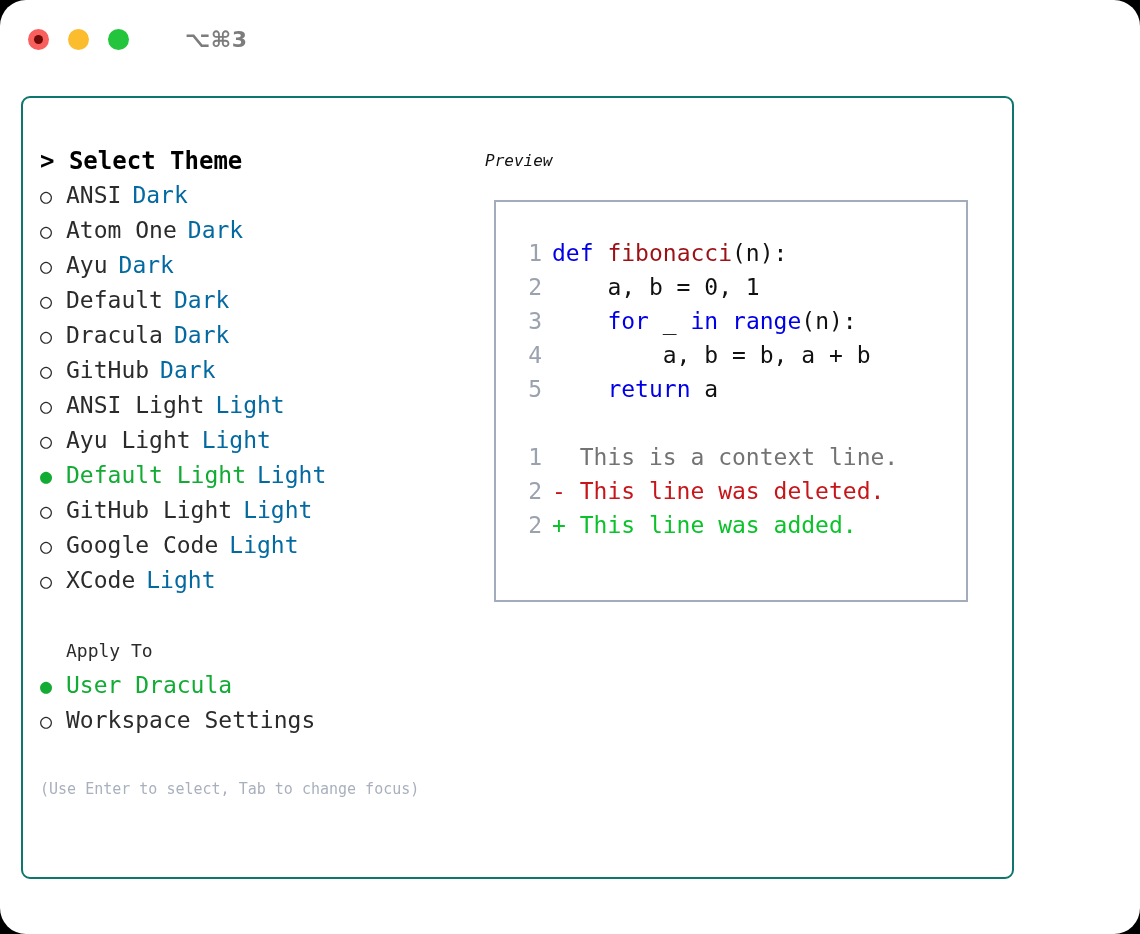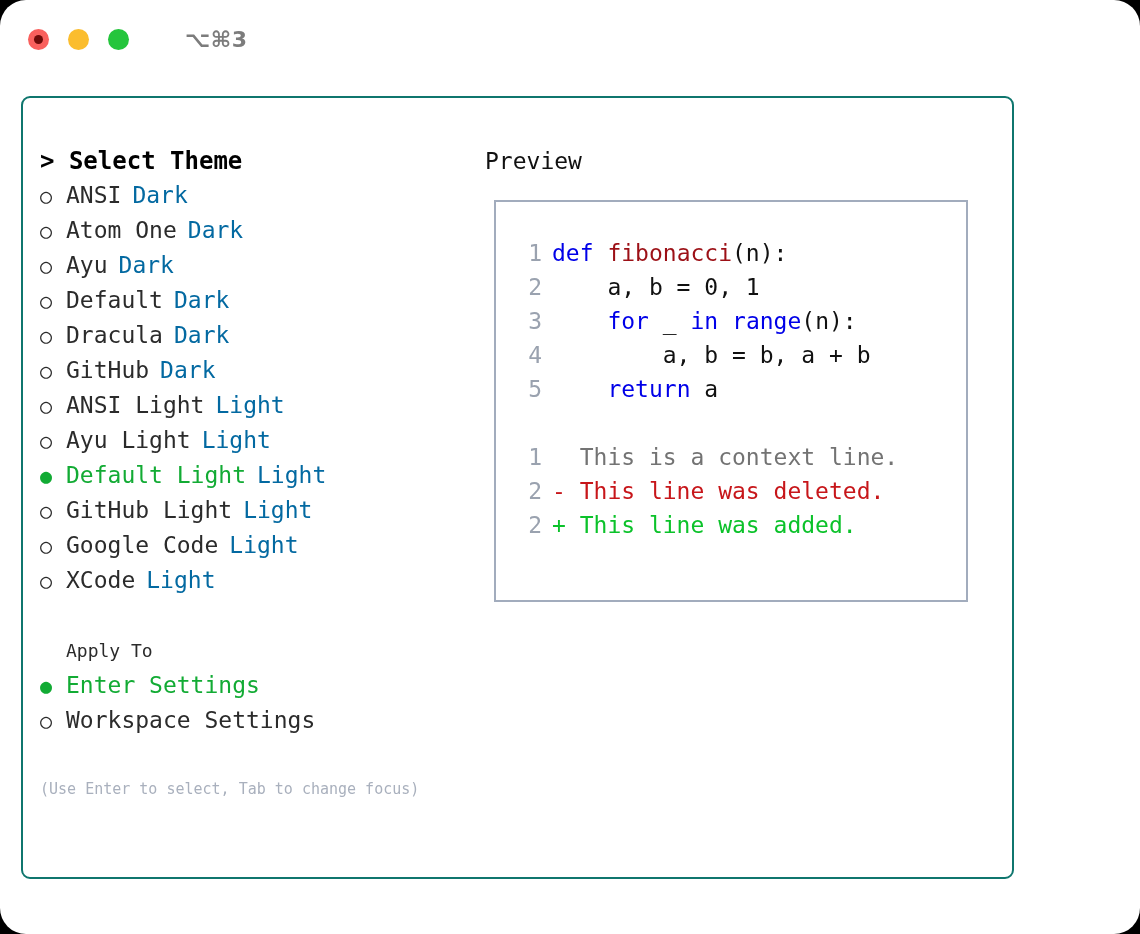--- a/index.html
+++ b/index.html
@@ -158,24 +158,25 @@
   }
 
   
   .right-col {
     position: absolute;
     left: 462px;
     top: 46px;
     width: 510px;
   }
   .preview-title {
-    font-size: 23px;
+    font-size: 16px;
     line-height: 34px;
     color: #111111;
     white-space: pre;
+    font-style: italic;
   }
   .preview-box {
     margin-top: 22px;
     margin-left: 9px;
     width: 474px;
     height: 402px;
     border: 2px solid #a2acbd;
     box-sizing: border-box;
     background: #ffffff;
     position: relative;
@@ -245,21 +246,21 @@
             <div class="opt-row"><span class="opt-marker">○</span><span class="opt-name">GitHub Light</span><span class="opt-cat">Light</span></div>
             <div class="opt-row"><span class="opt-marker">○</span><span class="opt-name">Google Code</span><span class="opt-cat">Light</span></div>
             <div class="opt-row"><span class="opt-marker">○</span><span class="opt-name">XCode</span><span class="opt-cat">Light</span></div>
           </div>
 
         <div class="section-gap"></div>
 
         <div class="subheading">Apply To</div>
 
         <div class="opt-list" id="apply-list">
-            <div class="opt-row selected"><span class="opt-marker">●</span><span class="opt-name">Enter Settings</span></div>
+            <div class="opt-row selected"><span class="opt-marker">●</span><span class="opt-name">User Dracula</span></div>
             <div class="opt-row"><span class="opt-marker">○</span><span class="opt-name">Workspace Settings</span></div>
           </div>
 
         <div class="hint">(Use Enter to select, Tab to change focus)</div>
       </div>
 
       <div class="right-col">
         <div class="preview-title">Preview</div>
 
         <div class="preview-box">

